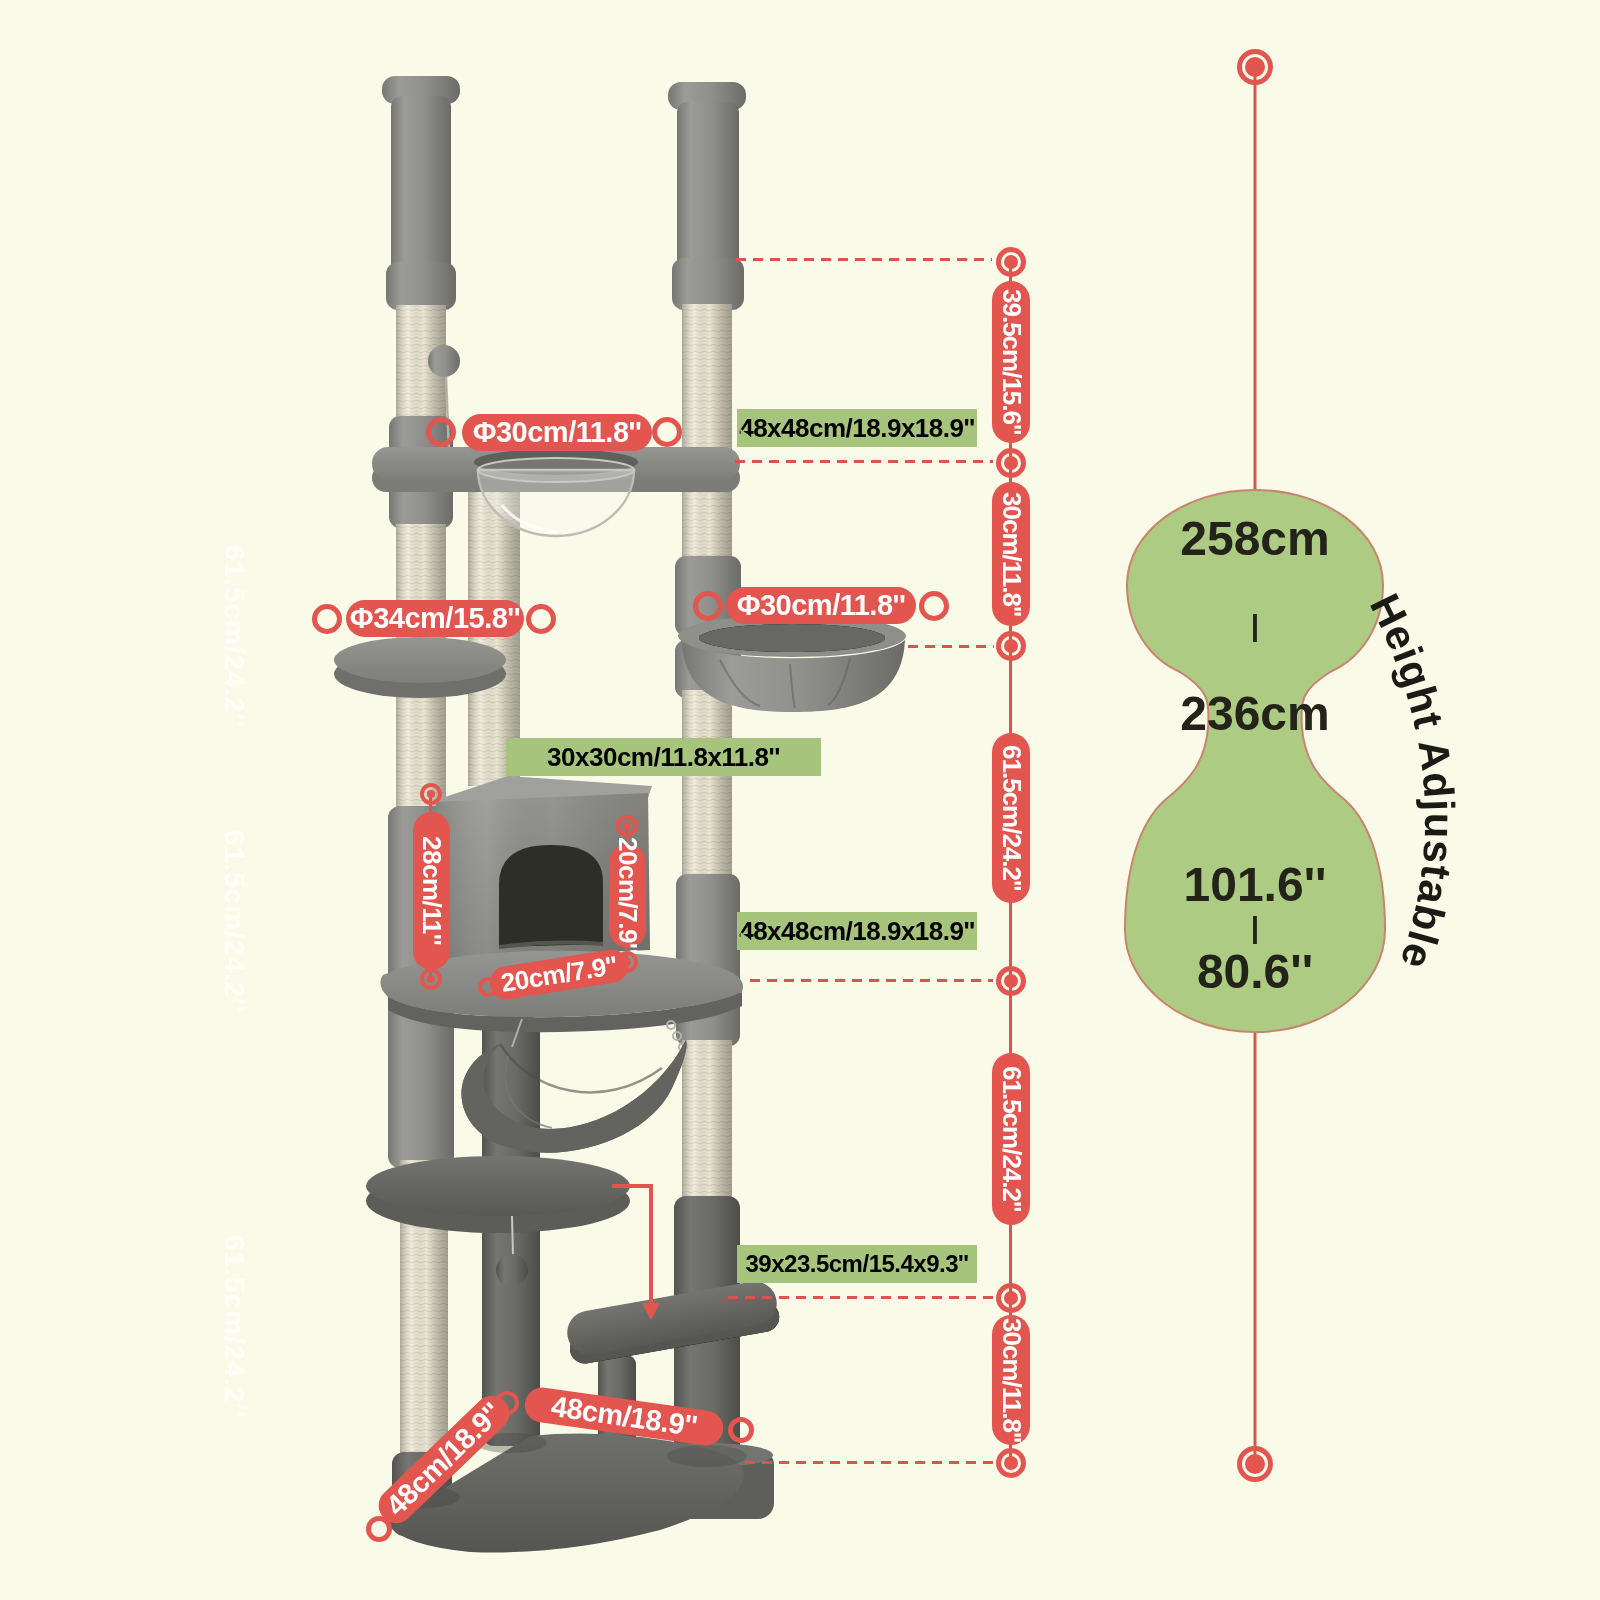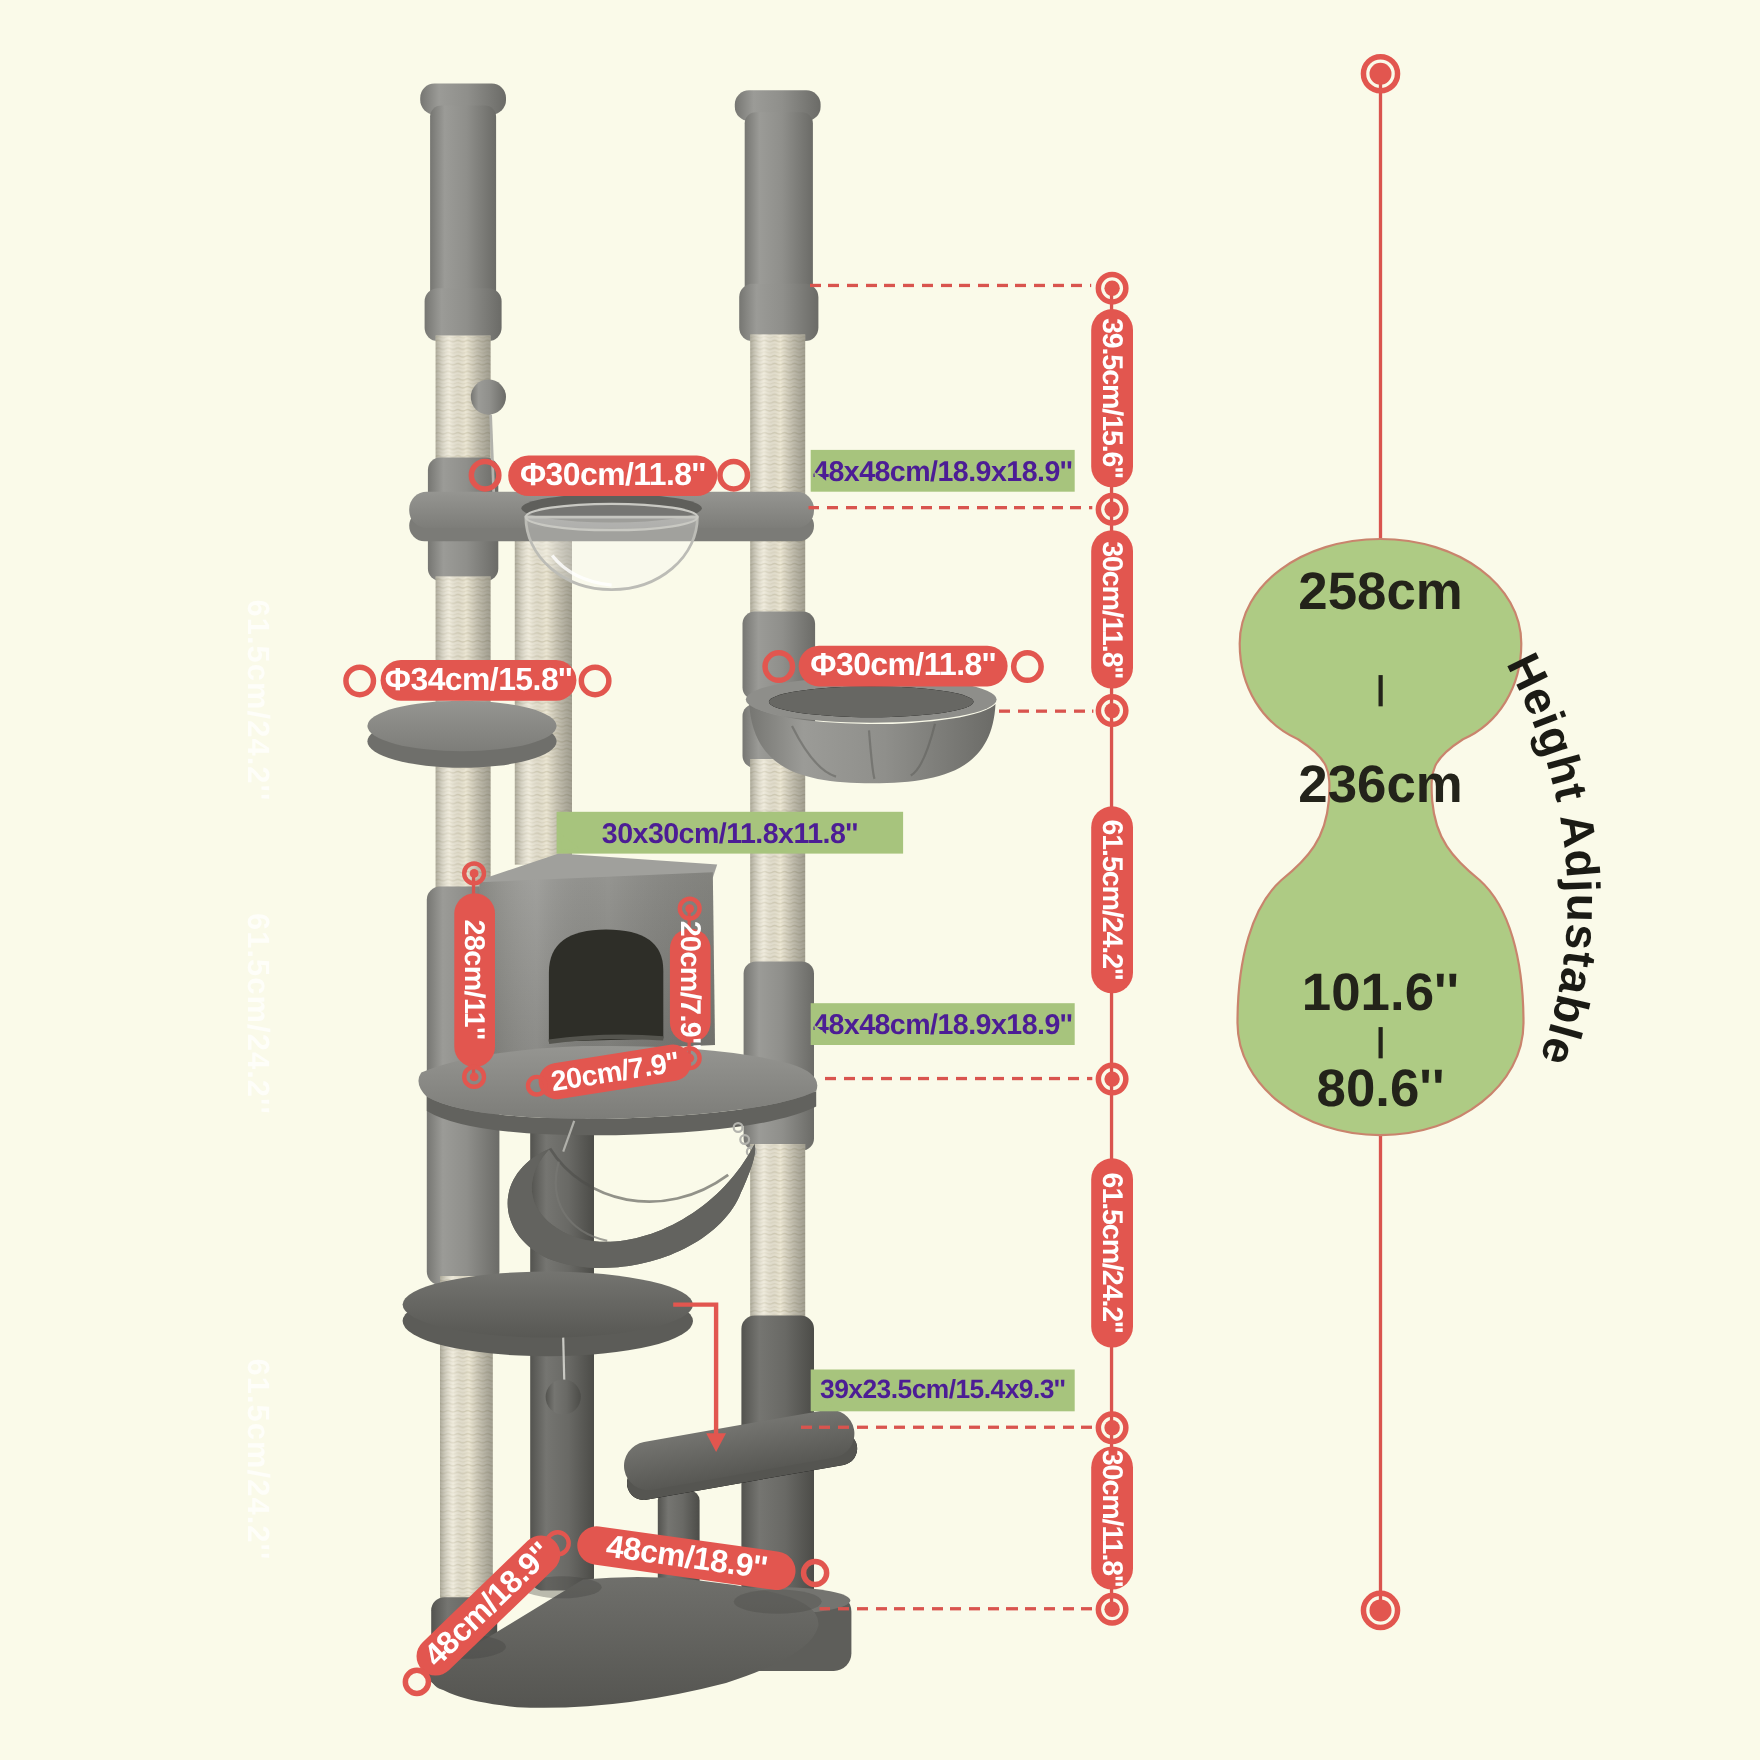--- a/index.html
+++ b/index.html
@@ -23,21 +23,21 @@
   .r20{width:20px;height:20px;border-width:4px;}
 
   .pill{position:absolute;background:#e2564f;color:#fff;font-weight:700;white-space:nowrap;
         display:flex;align-items:center;justify-content:center;box-sizing:border-box;}
   .hpill{height:37px;border-radius:19px;font-size:29px;letter-spacing:-0.5px;}
   .vpill{width:37px;border-radius:19px;writing-mode:vertical-rl;text-orientation:mixed;
          font-size:26px;letter-spacing:-0.5px;}
   .cpill{width:38px;border-radius:19px;writing-mode:vertical-rl;text-orientation:mixed;
          font-size:26px;letter-spacing:-1px;}
 
-  .glabel{position:absolute;height:38px;background:#a7c47d;color:#4c1d95;font-weight:700;
+  .glabel{position:absolute;height:38px;background:#a7c47d;color:#000000;font-weight:700;
           font-size:26px;display:flex;align-items:center;justify-content:center;
           letter-spacing:-0.5px;white-space:nowrap;}
   .glabel::after{content:'';position:absolute;left:-6px;bottom:-8px;width:0;height:0;
           border:11px solid transparent;border-top-color:#a7c47d;transform:rotate(38deg);}
 
   .bubble{position:absolute;width:250px;display:flex;flex-direction:column;align-items:center;
           font-weight:700;color:#23231a;}
   .bubble .big{font-size:48px;line-height:53px;}
   .bubble .sep{font-size:30px;line-height:34px;}
 
@@ -251,21 +251,21 @@
       <polyline points="612,1186 651,1186 651,1306" stroke="#e2564f" stroke-width="4" fill="none"></polyline>
       <polygon points="642,1303 660,1303 651,1320" fill="#e2564f"></polygon>
     </g>
   </svg>
 
   <div class="bubble" style="left:1130px;top:512px;gap:44px;">
     <span class="big">258cm</span>
     <span class="sep">|</span>
     <span class="big">236cm</span>
   </div>
-  <div class="bubble" style="left:1130px;top:858px;margin-top:18px;">
+  <div class="bubble" style="left:1130px;top:858px;">
     <span class="big">101.6''</span>
     <span class="sep">|</span>
     <span class="big">80.6''</span>
   </div>
 
   <div class="ring dot r36" style="left:1255px;top:67px;"></div>
   <div class="ring dot r36" style="left:1255px;top:1464px;"></div>
 
   <div class="vline" style="left:1009px;top:262px;height:1201px;"></div>
   <div class="pill cpill" style="left:992px;top:281px;height:162px;">39.5cm/15.6''</div>

